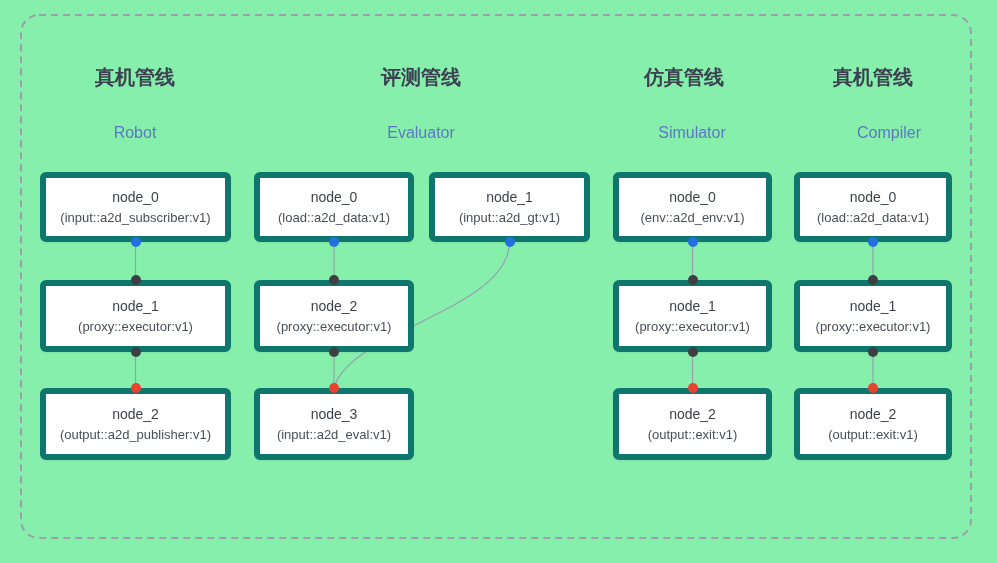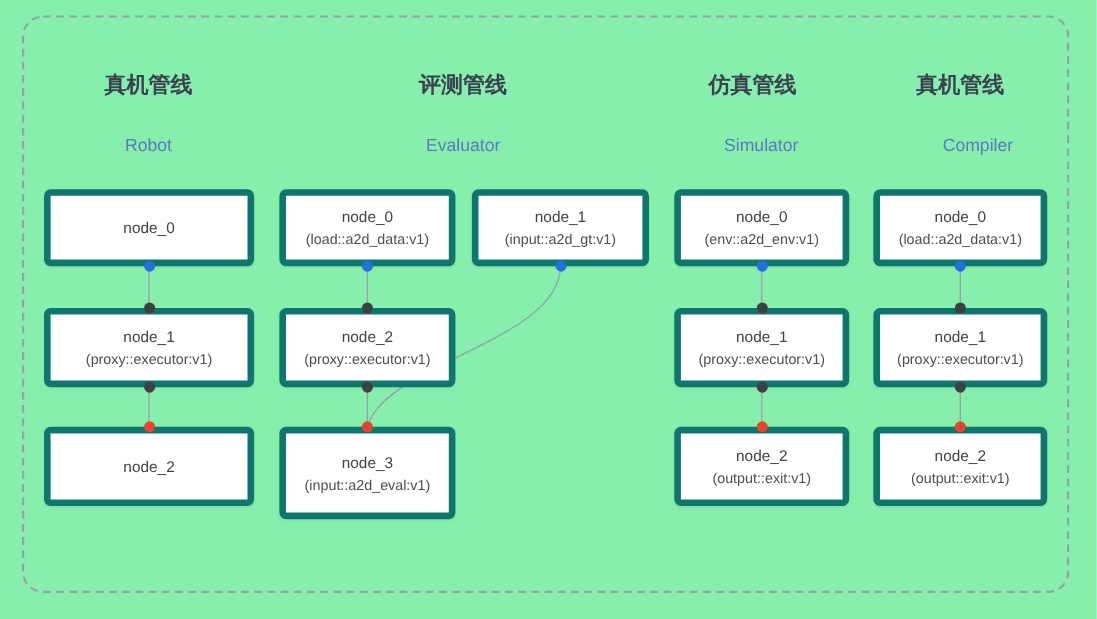--- a/index.html
+++ b/index.html
@@ -106,42 +106,44 @@
   <div class="title-en" style="left:421px; top:124px;text-align:right;">Evaluator</div>
 
   <div class="title-zh" style="left:684px; top:64px;">仿真管线</div>
   <div class="title-en" style="left:692px; top:124px;">Simulator</div>
 
   <div class="title-zh" style="left:873px; top:64px;">真机管线</div>
   <div class="title-en" style="left:889px; top:124px;">Compiler</div>
 
   <div class="node" style="left:40px; top:172px; width:191px; height:70px;">
     <span class="node-name">node_0</span>
+    <span class="node-type">(input::a2d_subscriber:v1)</span>
   </div>
   <div class="node" style="left:40px; top:280px; width:191px; height:72px;">
     <span class="node-name">node_1</span>
     <span class="node-type">(proxy::executor:v1)</span>
   </div>
   <div class="node" style="left:40px; top:388px; width:191px; height:72px;">
     <span class="node-name">node_2</span>
+    <span class="node-type">(output::a2d_publisher:v1)</span>
   </div>
 
   <div class="node" style="left:254px; top:172px; width:160px; height:70px;">
     <span class="node-name">node_0</span>
     <span class="node-type">(load::a2d_data:v1)</span>
   </div>
   <div class="node" style="left:429px; top:172px; width:161px; height:70px;">
     <span class="node-name">node_1</span>
     <span class="node-type">(input::a2d_gt:v1)</span>
   </div>
   <div class="node" style="left:254px; top:280px; width:160px; height:72px;">
     <span class="node-name">node_2</span>
     <span class="node-type">(proxy::executor:v1)</span>
   </div>
-  <div class="node" style="left:254px; top:388px; width:160px; height:84px;">
+  <div class="node" style="left:254px; top:388px; width:160px; height:72px;">
     <span class="node-name">node_3</span>
     <span class="node-type">(input::a2d_eval:v1)</span>
   </div>
 
   <div class="node" style="left:613px; top:172px; width:159px; height:70px;">
     <span class="node-name">node_0</span>
     <span class="node-type">(env::a2d_env:v1)</span>
   </div>
   <div class="node" style="left:613px; top:280px; width:159px; height:72px;">
     <span class="node-name">node_1</span>

